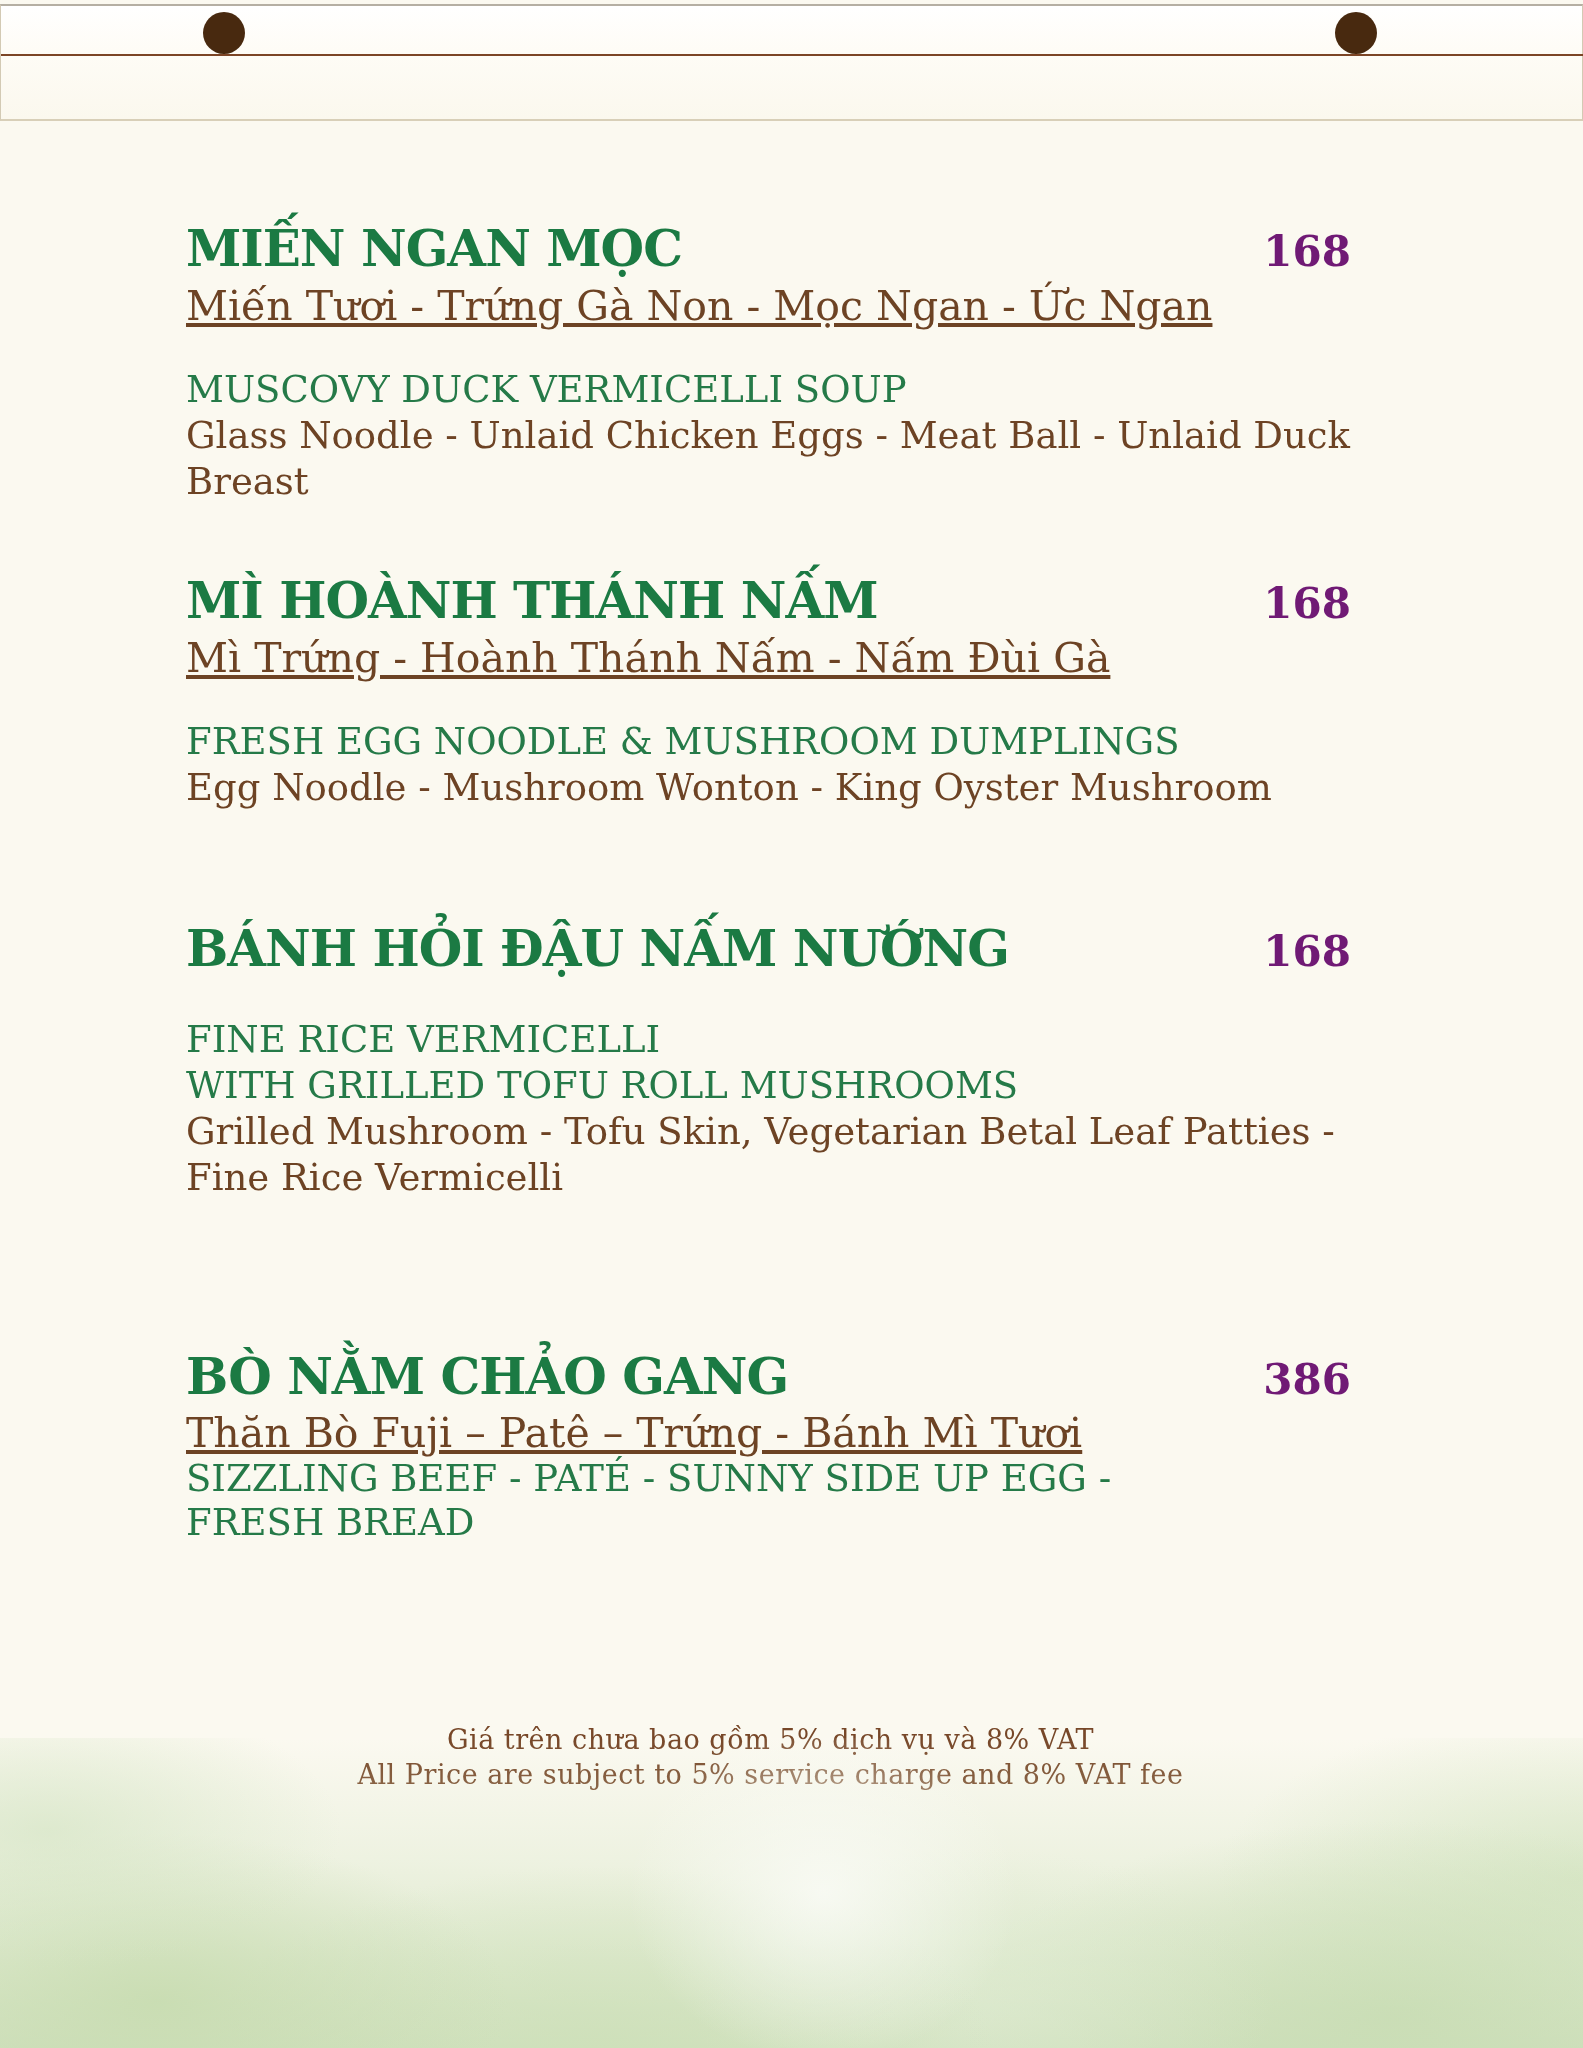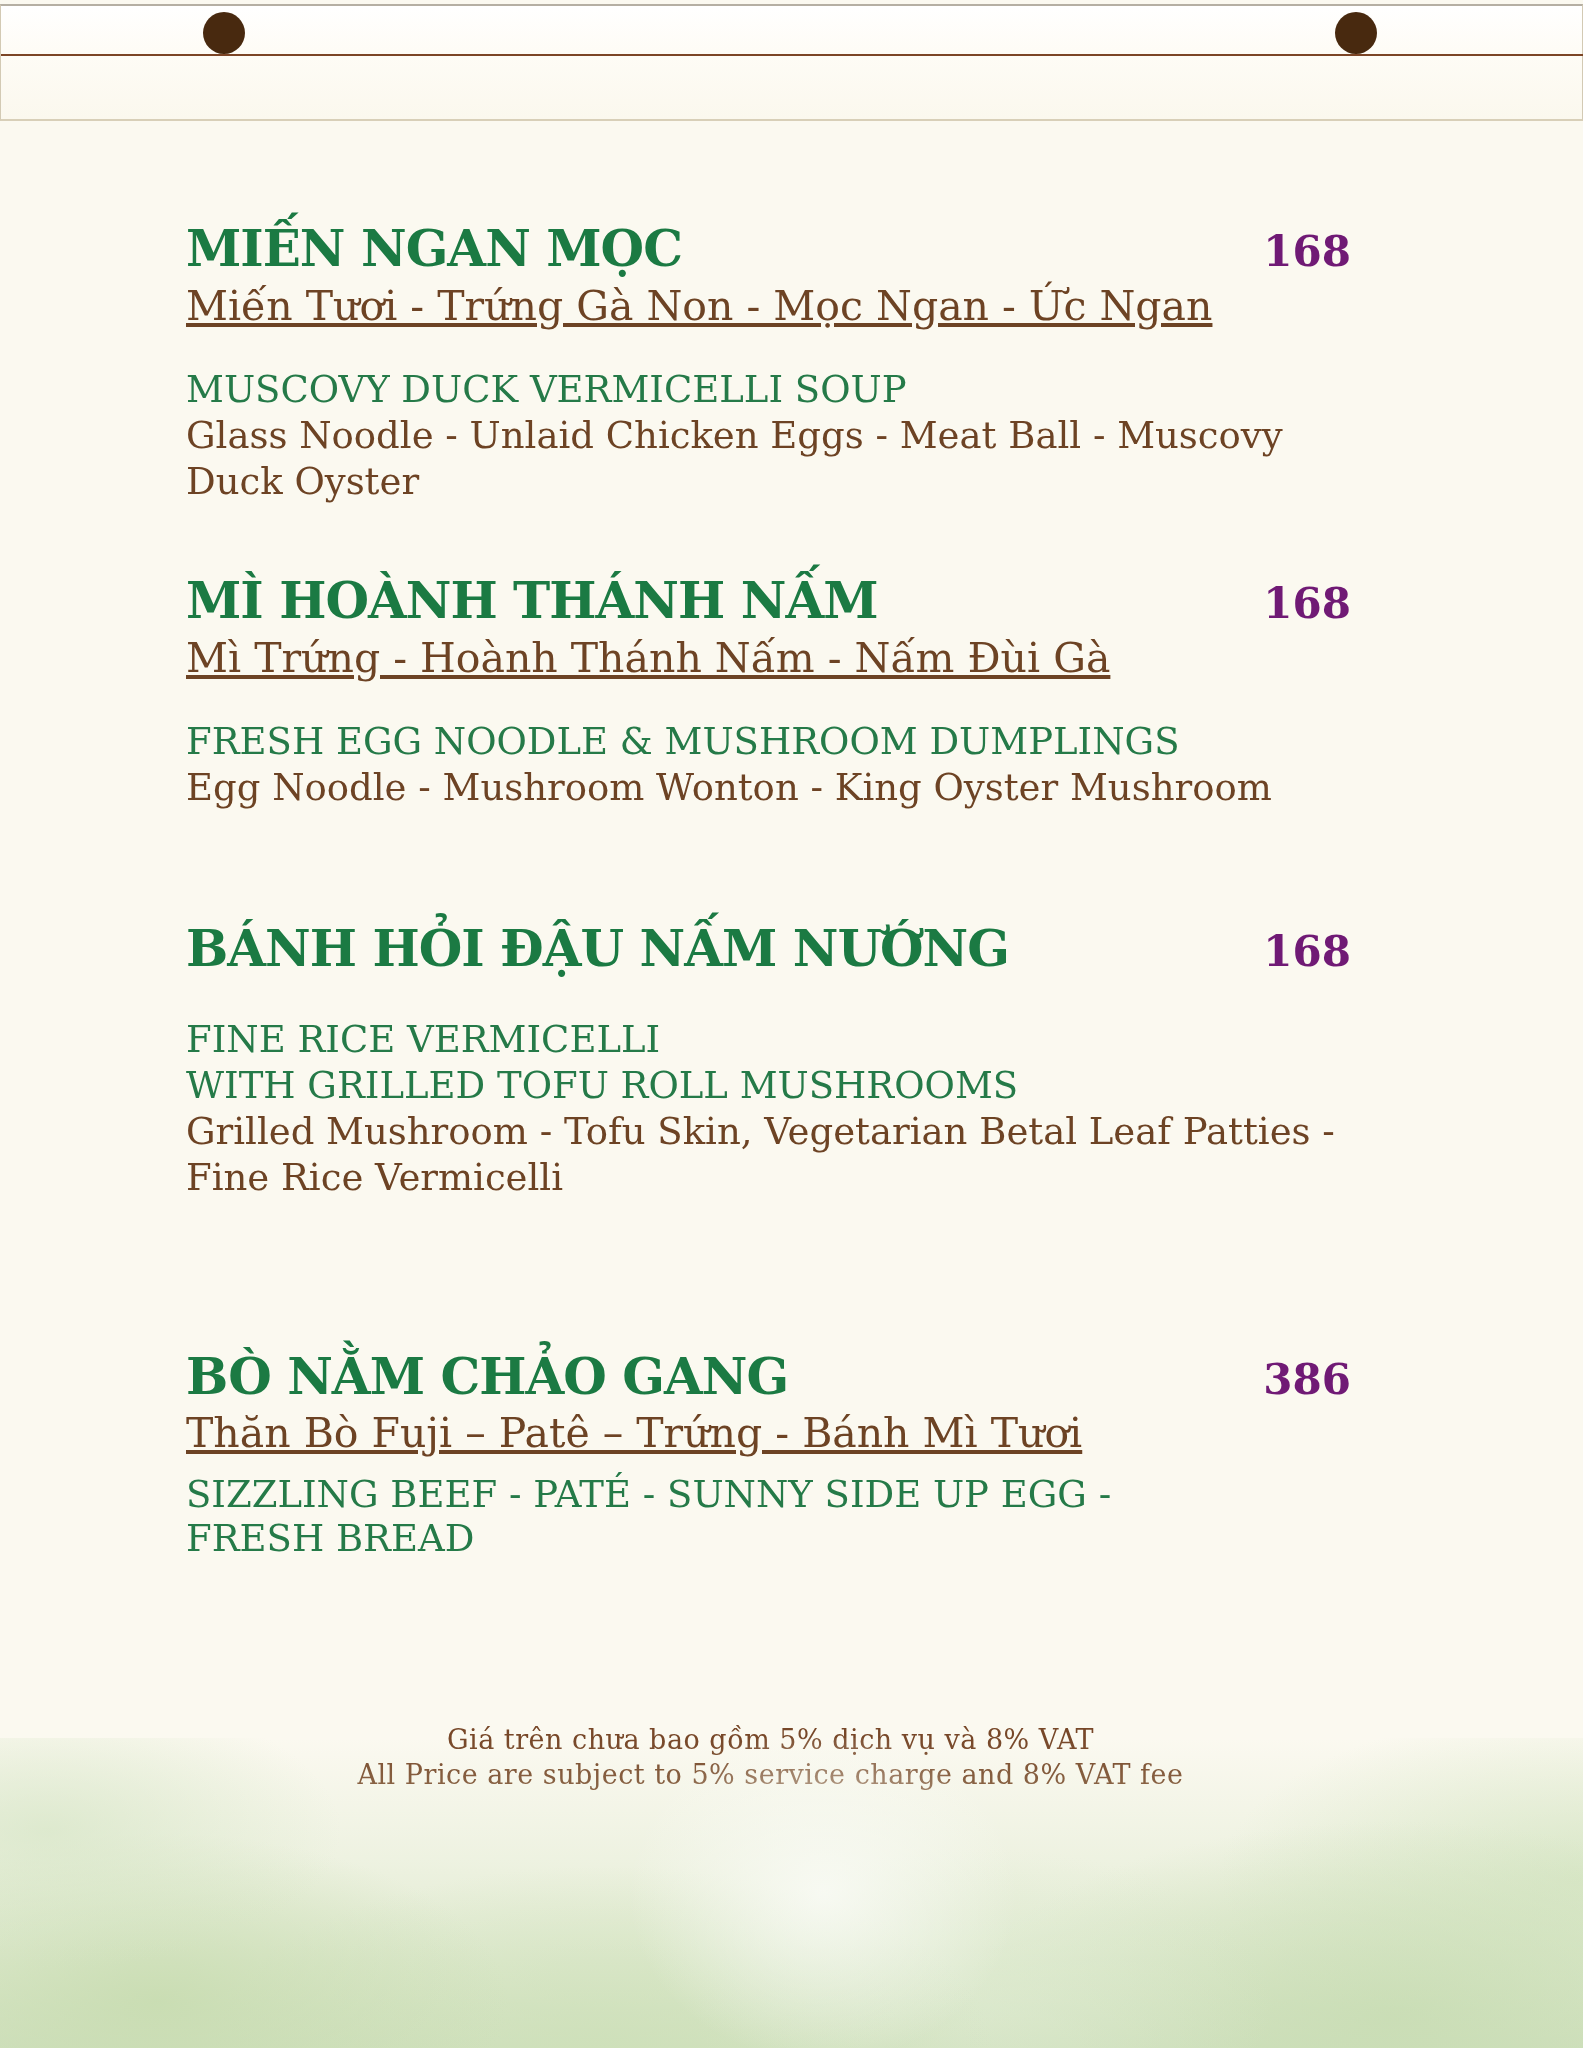--- a/index.html
+++ b/index.html
@@ -38,21 +38,21 @@
     margin:0;font-size:50px;line-height:58px;font-weight:bold;
     letter-spacing:-1px;color:#1b7a43;white-space:nowrap;
   }
   .price{
     font-size:42px;line-height:58px;font-weight:bold;color:#701a75;
   }
   .sub-vi{
     margin:0;font-size:41px;line-height:50px;color:#6d4324;text-decoration:underline;
   }
   .en-block{margin-top:36px;}
-  .en-block.no-gap{margin-top:16px;}
+  .en-block.no-gap{margin-top:0;}
   .en-name{
     margin:0;font-size:37px;line-height:46px;color:#257a48;letter-spacing:0;
   }
   .en-desc{
     margin:0;font-size:37px;line-height:46px;color:#6d4324;
   }
   .item-1{top:220px;}
   .item-2{top:572px;}
   .item-3{top:920px;}
   .item-4{top:1348px;}
@@ -88,21 +88,21 @@
 </header>
 
 <section class="item item-1">
   <div class="title-row">
     <h2 class="vi-name">MIẾN NGAN MỌC</h2>
     <span class="price">168</span>
   </div>
   <p class="sub-vi">Miến Tươi - Trứng Gà Non - Mọc Ngan - Ức Ngan</p>
   <div class="en-block">
     <p class="en-name">MUSCOVY DUCK VERMICELLI SOUP</p>
-    <p class="en-desc">Glass Noodle - Unlaid Chicken Eggs - Meat Ball - Muscovy Duck Oyster</p>
+    <p class="en-desc">Glass Noodle - Unlaid Chicken Eggs - Meat Ball - Unlaid Duck Breast</p>
   </div>
 </section>
 
 <section class="item item-2">
   <div class="title-row">
     <h2 class="vi-name">MÌ HOÀNH THÁNH NẤM</h2>
     <span class="price">168</span>
   </div>
   <p class="sub-vi">Mì Trứng - Hoành Thánh Nấm - Nấm Đùi Gà</p>
   <div class="en-block">

